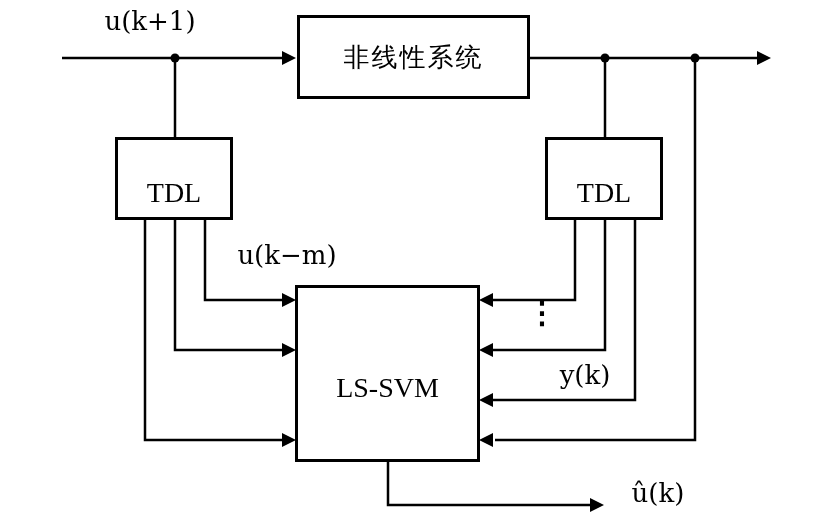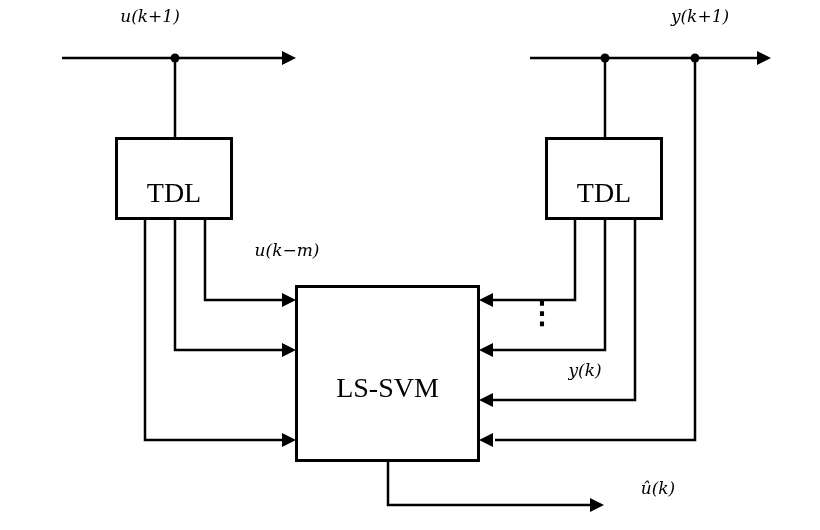--- a/index.html
+++ b/index.html
@@ -37,22 +37,21 @@
     font-weight: 500;
   }
   .block-text-serif {
     font-family: "Liberation Serif", serif;
     font-size: 28px;
     margin-top: 28px;
   }
   .label {
     position: absolute;
     font-family: "DejaVu Serif", serif;
-    font-style: italic;
-    font-size: 17px;
+    font-size: 26px;
     text-align: center;
     white-space: nowrap;
   }
   .label-input   { left: 95px;  top: 6px;   width: 110px; }
   .label-output  { left: 645px; top: 6px;   width: 110px; }
   .label-u-km    { left: 212px; top: 240px; width: 150px; }
   .label-y-kn    { left: 455px; top: 240px; width: 130px; }
   .label-u-k1    { left: 165px; top: 388px; width: 130px; }
   .label-y-k     { left: 545px; top: 360px; width: 80px;  }
   .label-u-hat   { left: 608px; top: 478px; width: 100px; }
@@ -104,33 +103,35 @@
       <polygon points="296,350 282,343 282,357"></polygon>
       <polygon points="296,440 282,433 282,447"></polygon>
       <polygon points="479,300 493,293 493,307"></polygon>
       <polygon points="479,350 493,343 493,357"></polygon>
       <polygon points="479,400 493,393 493,407"></polygon>
       <polygon points="479,440 493,433 493,447"></polygon>
       <polygon points="604,505 590,498 590,512"></polygon>
     </g>
   </svg>
 
+  <div class="block block-system">
+    <span class="block-text-cjk">非线性系统</span>
+  </div>
 
   <div class="block block-tdl-left">
     <span class="block-text-serif">TDL</span>
   </div>
 
   <div class="block block-tdl-right">
     <span class="block-text-serif">TDL</span>
   </div>
 
   <div class="block block-lssvm">
     <span class="block-text-serif">LS-SVM</span>
   </div>
 
   <div class="label label-input">u(k+1)</div>
-  <div class="label label-output">y(k+1)</div>
   <div class="label label-u-km">u(k−m)</div>
   <div class="label label-y-k">y(k)</div>
   <div class="label label-u-hat">û(k)</div>
   <div class="label label-vdots">⋮</div>
 
 </div>
 
 </body></html>

